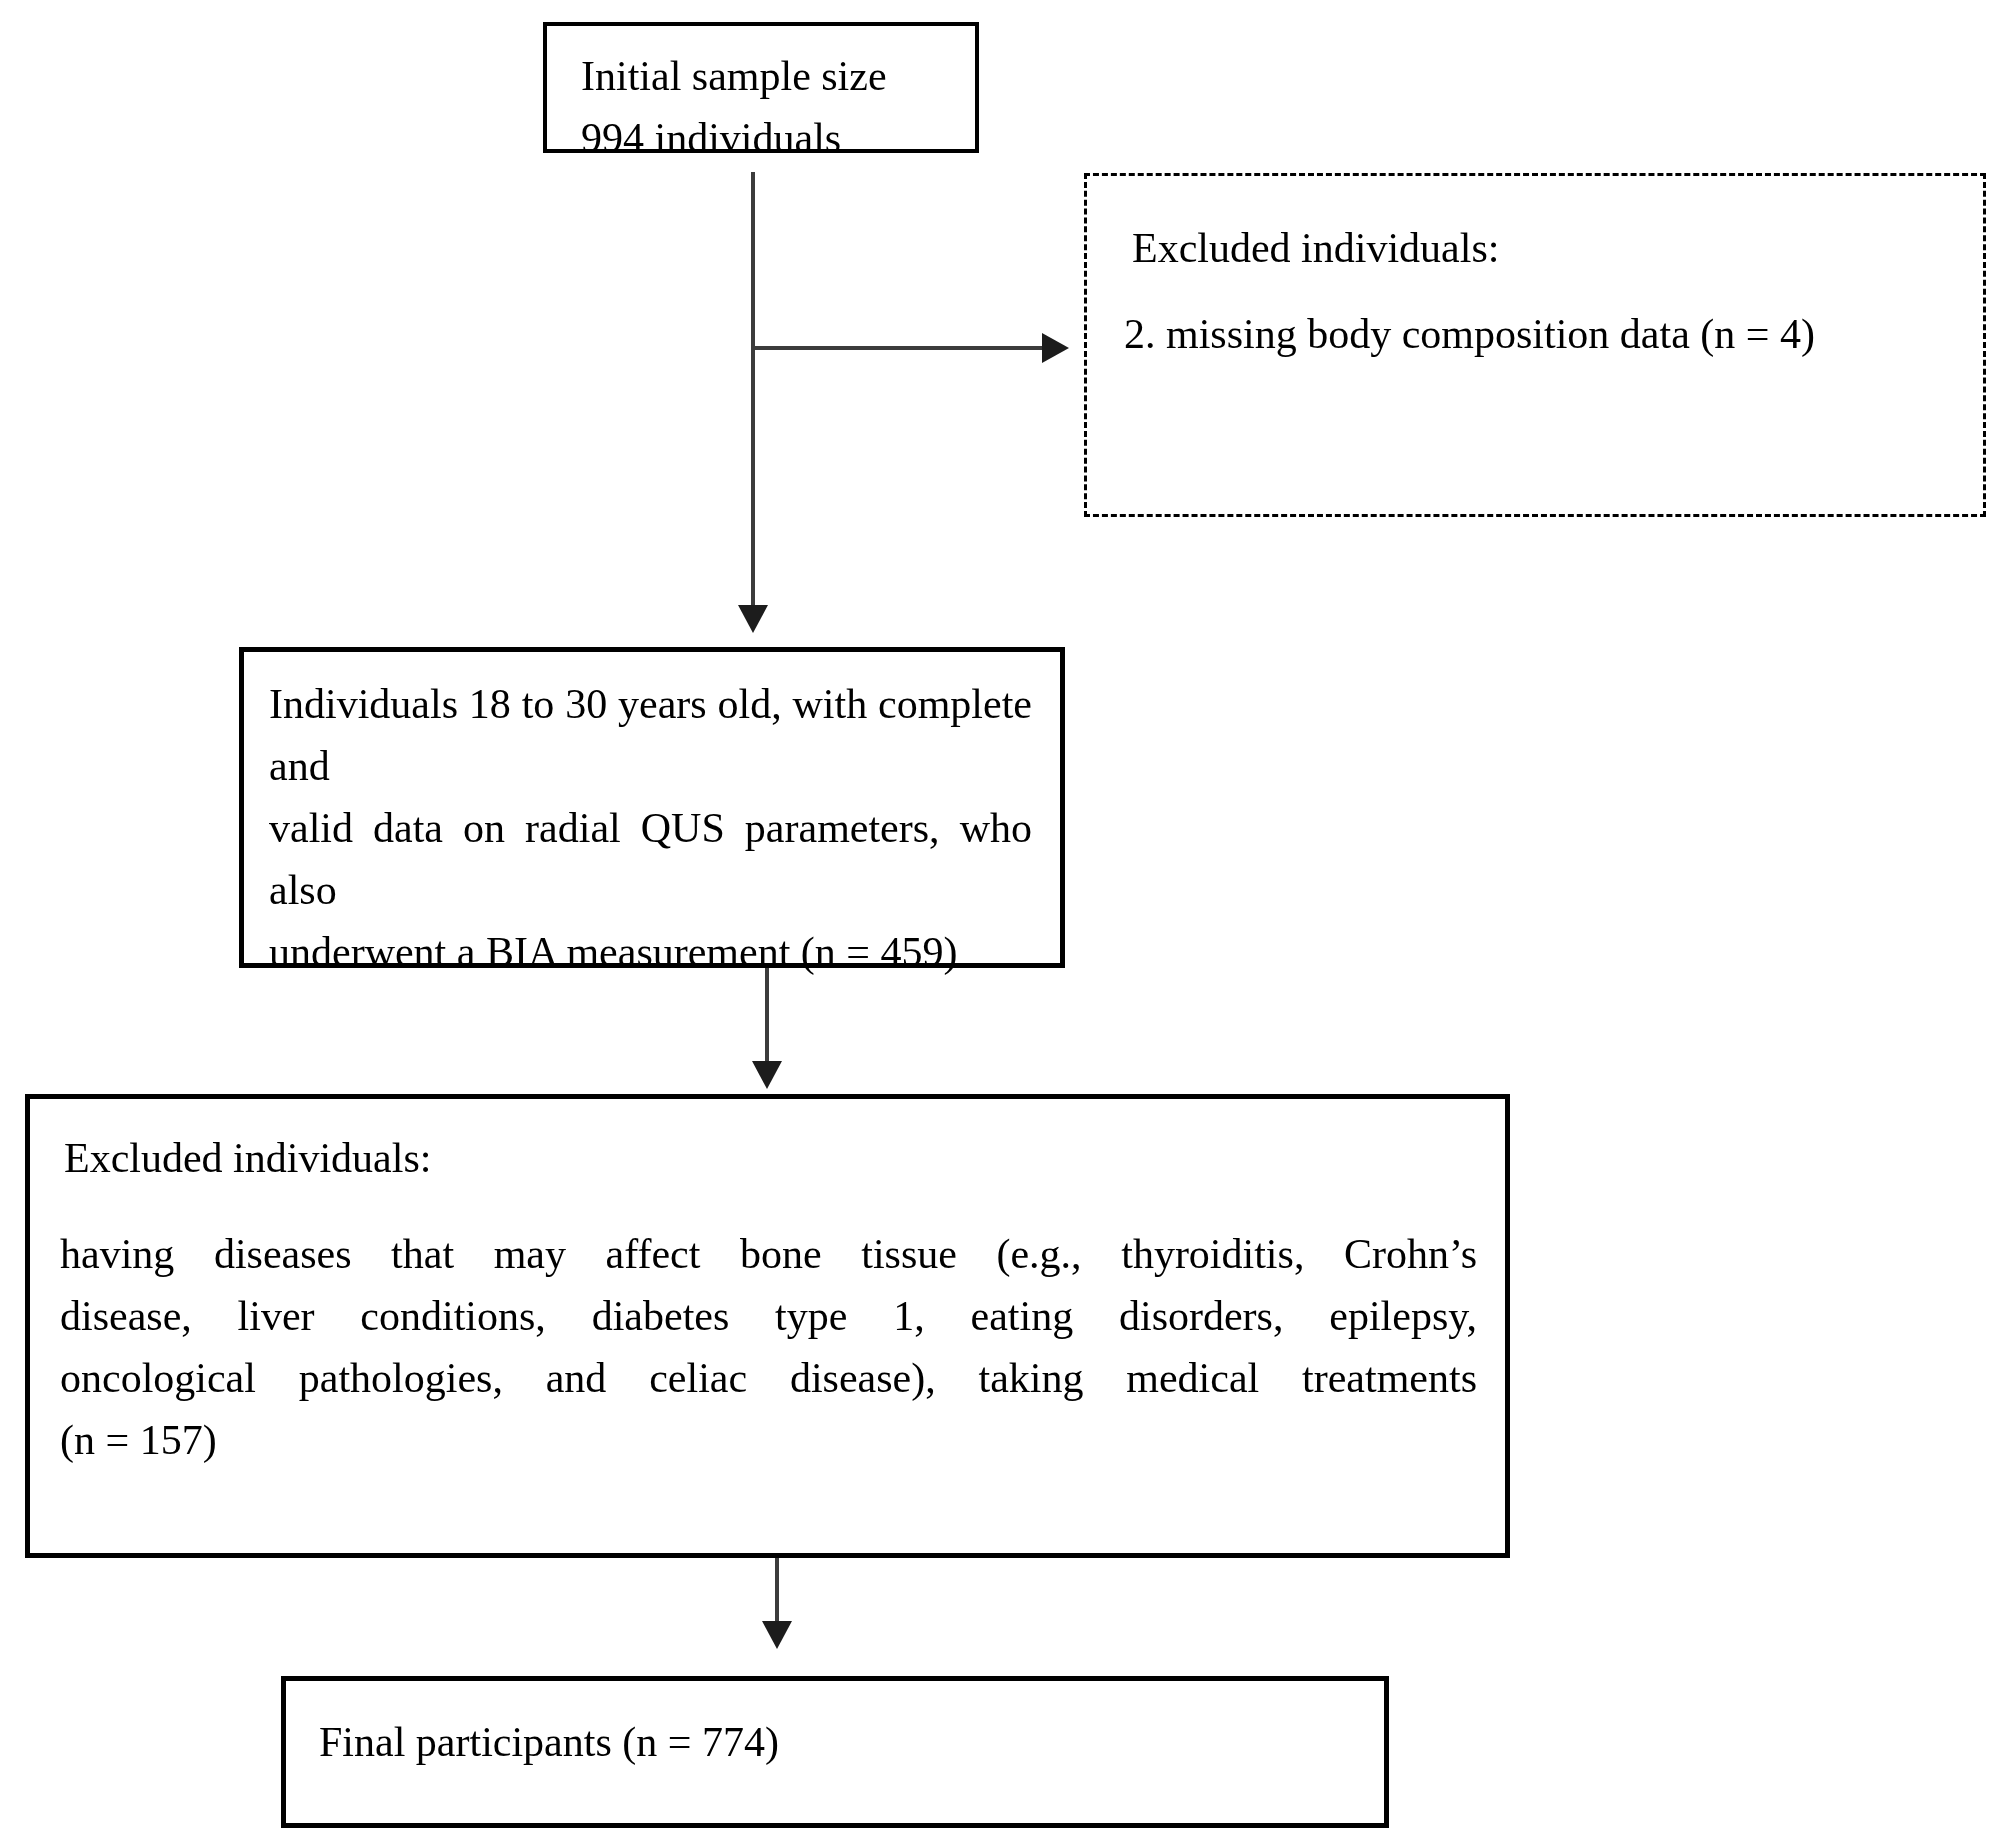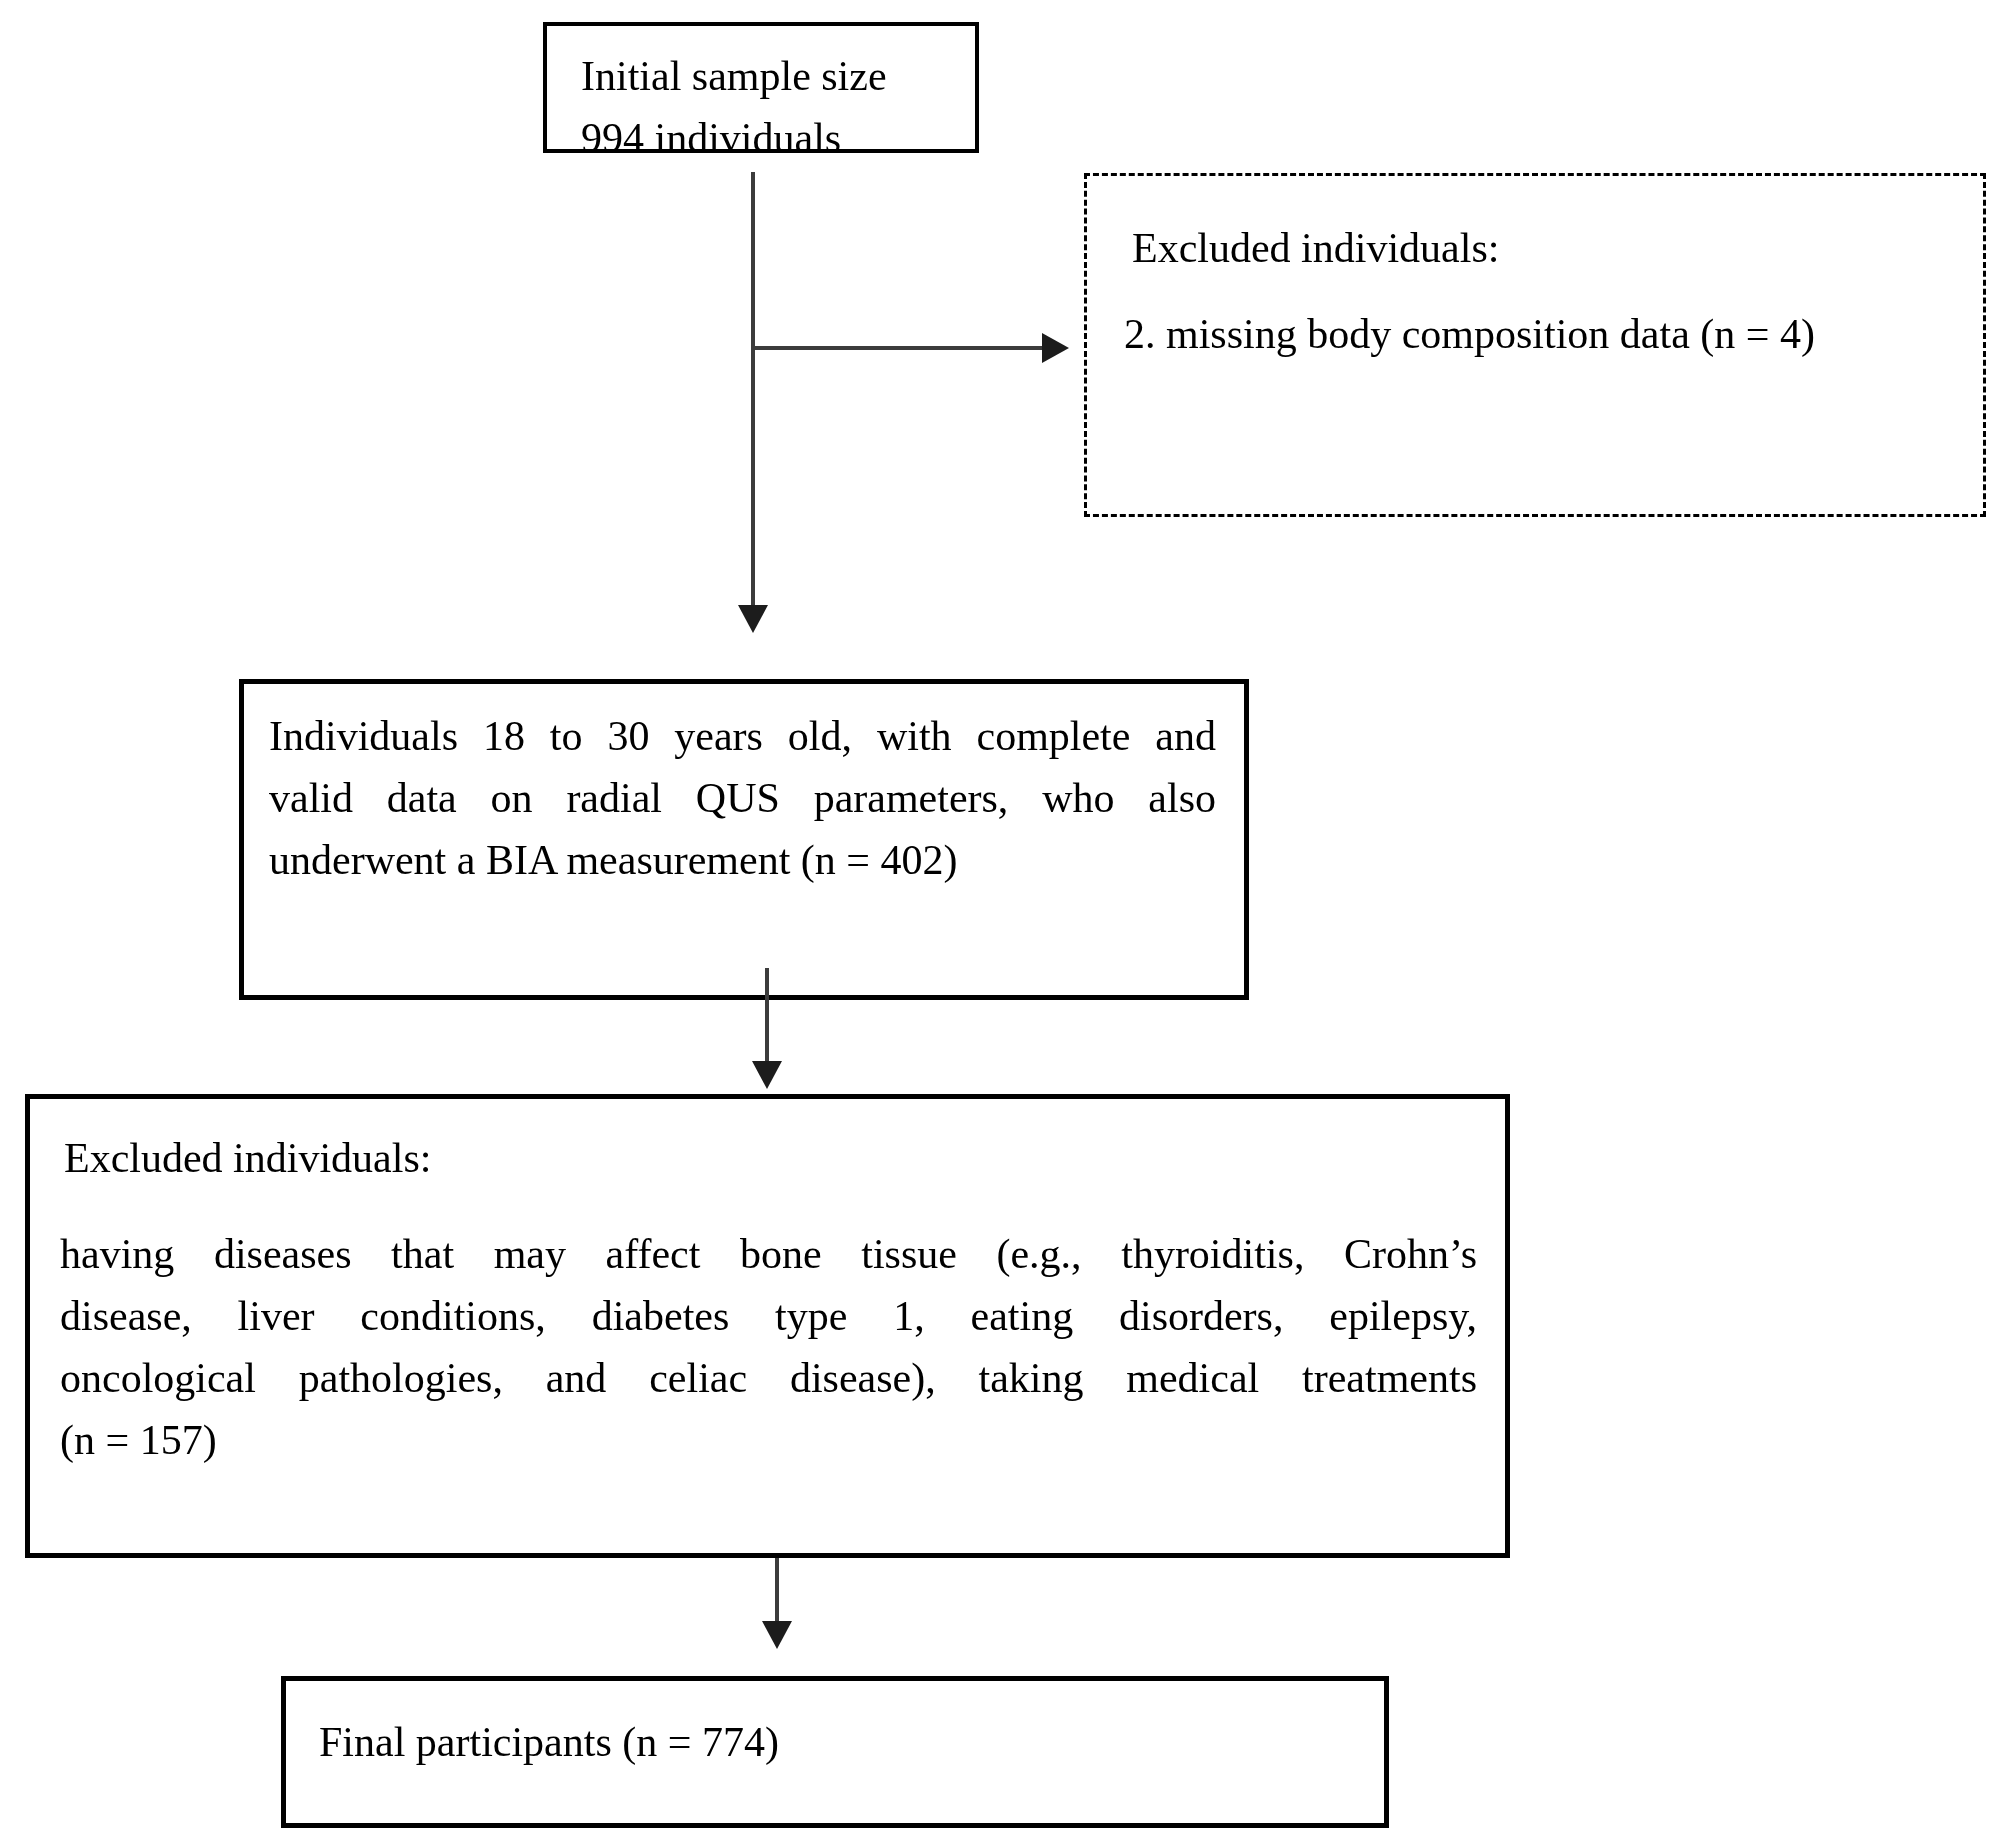--- a/index.html
+++ b/index.html
@@ -24,21 +24,21 @@
   .head-down{position:absolute;width:0;height:0;
     border-left:15px solid transparent;border-right:15px solid transparent;
     border-top:28.6px solid var(--head);}
   .head-right{position:absolute;width:0;height:0;
     border-top:15px solid transparent;border-bottom:15px solid transparent;
     border-left:27px solid var(--head);}
   #box-initial{left:543px;top:22px;width:436px;height:131px;padding:19px 12.4px 0 34px;}
   #box-excluded-top{left:1084px;top:173px;width:902px;height:344px;padding:35px 28px 0 37px;}
   #item1-top{margin:12.4px 0 0 0;}
   #item2-top{margin:28px 0 0 0;}
-  #box-eligible{left:239px;top:679px;width:1010px;height:321px;padding:21px 28px 0 25px;}
+  #box-eligible{left:239px;top:647px;width:826px;height:321px;padding:21px 28px 0 25px;}
   #box-excluded-main{left:25px;top:1094px;width:1485px;height:464px;padding:20px 28px 0 26px;}
   #excluded-main-para{margin:34px 0 0 4px;}
   #box-final{left:281px;top:1676px;width:1108px;height:152px;padding:22px 12.4px 0 25px;}
   p{margin:8px;}
 </style>
 </head>
 <body>
 
 <div class="canvas">
 
@@ -54,21 +54,21 @@
   <div class="head-right" style="left:1042px;top:333px;"></div>
 
   <div class="box dashed" id="box-excluded-top">
     <p class="pline">Excluded individuals:</p>
     <p class="pline" id="item2-top">2. missing body composition data (n = 4)</p>
   </div>
 
   <div class="box thick" id="box-eligible">
     <div class="jline">Individuals 18 to 30 years old, with complete and</div>
     <div class="jline">valid data on radial QUS parameters, who also</div>
-    <div class="pline">underwent a BIA measurement (n = 402)</div>
+    <div class="pline">underwent a BIA measurement (n = 459)</div>
   </div>
 
   <div class="stem-v" style="left:765px;top:968px;height:94px;"></div>
   <div class="head-down" style="left:752px;top:1061px;"></div>
 
   <div class="box thick" id="box-excluded-main">
     <p class="pline">Excluded individuals:</p>
     <div id="excluded-main-para">
       <div class="jline">having diseases that may affect bone tissue (e.g., thyroiditis, Crohn’s</div>
       <div class="jline">disease, liver conditions, diabetes type 1, eating disorders, epilepsy,</div>

